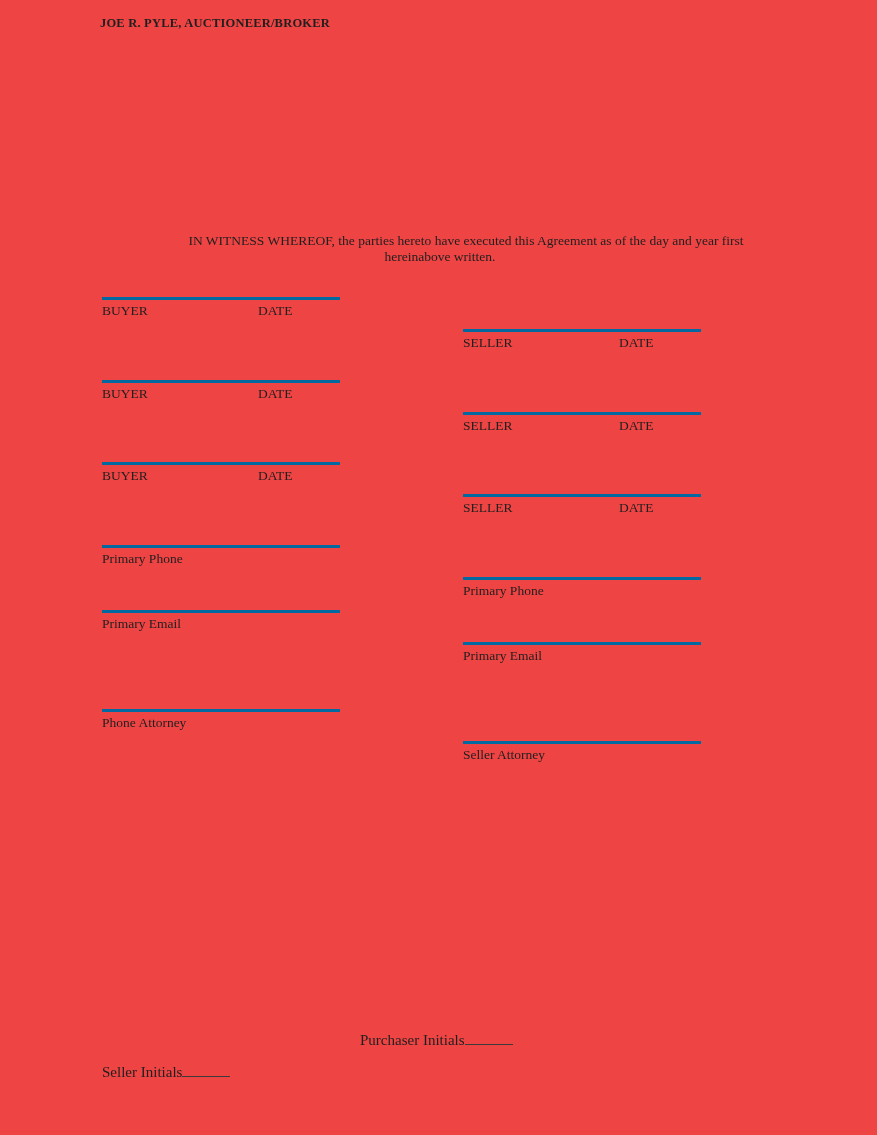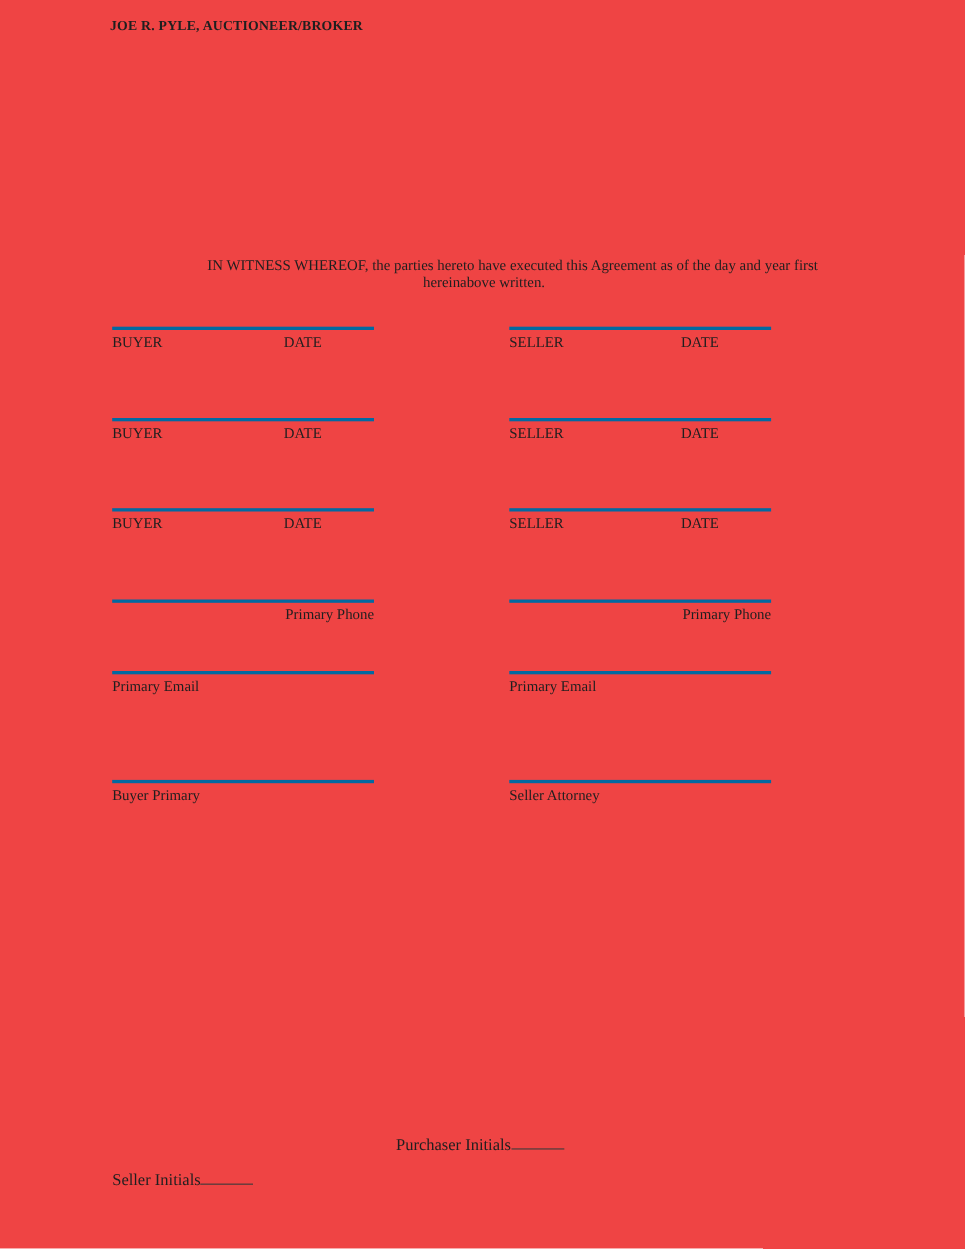--- a/index.html
+++ b/index.html
@@ -47,25 +47,25 @@
     font-size: 13.5px;
     white-space: nowrap;
   }
   .field .date {
     position: absolute;
     left: 156px;
     top: 3px;
     text-align: center;
   }
   .col-left  { left: 102px; }
-  .col-right { left: 463px; }
+  .col-right { left: 463px; margin-top: 32px; }
   .sig-row-1 { top: 297px; }
   .sig-row-2 { top: 380px; }
   .sig-row-3 { top: 462px; }
-  .contact-row-1 { top: 545px; text-align: right; }
+  .contact-row-1 { top: 545px; }
   .contact-row-2 { top: 610px; }
   .contact-row-3 { top: 709px; }
   .footer-item {
     position: absolute;
     top: 1030px;
     font-size: 15px;
     white-space: nowrap;
   }
   .footer-left  { left: 102px; margin-top: 32px; }
   .footer-right { left: 360px; }
@@ -142,21 +142,21 @@
     </div>
   </div>
   <div class="field col-right contact-row-2">
     <div class="labels">
       <span>Primary Email</span>
     </div>
   </div>
 
   <div class="field col-left contact-row-3">
     <div class="labels">
-      <span>Buyer Primary</span>
+      <span>Phone Attorney</span>
     </div>
   </div>
   <div class="field col-right contact-row-3">
     <div class="labels">
       <span>Seller Attorney</span>
     </div>
   </div>
 
   <div class="footer-item footer-left">
     <span>Seller Initials</span><span class="initials-blank"></span>

